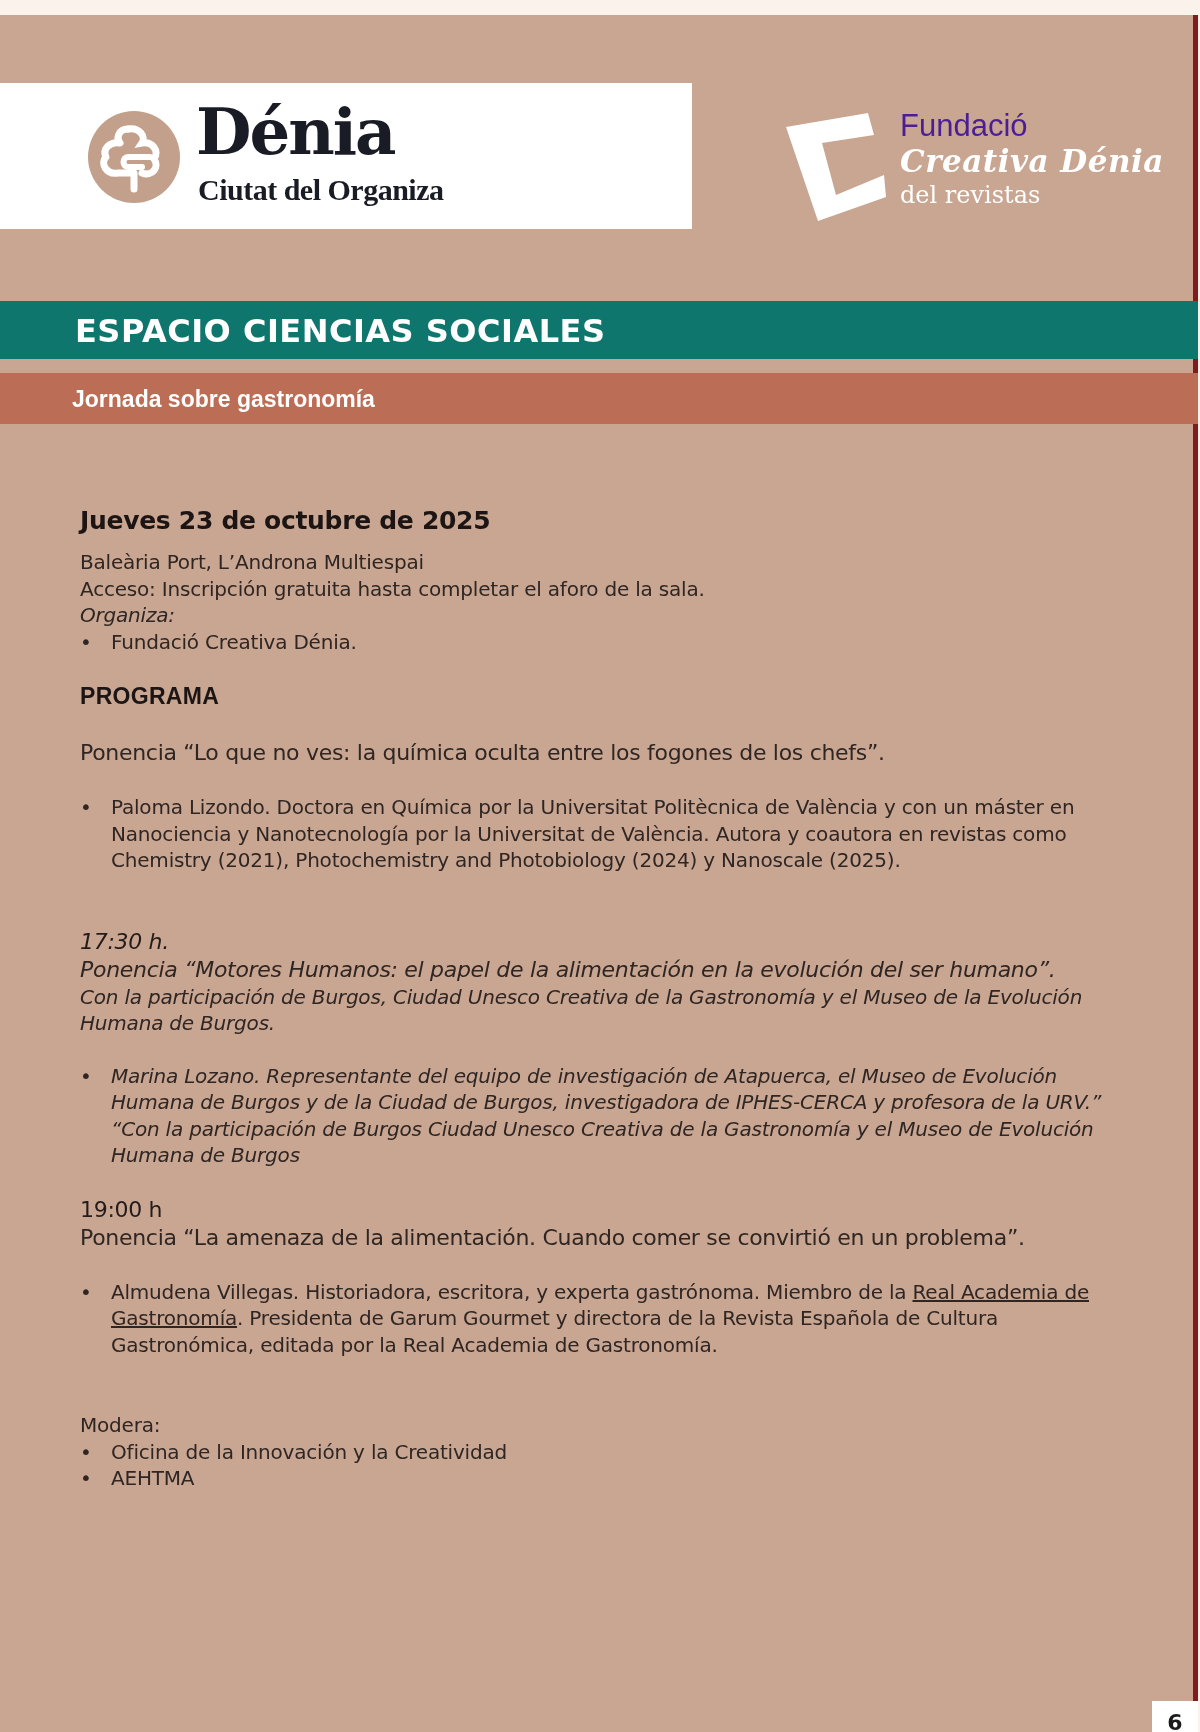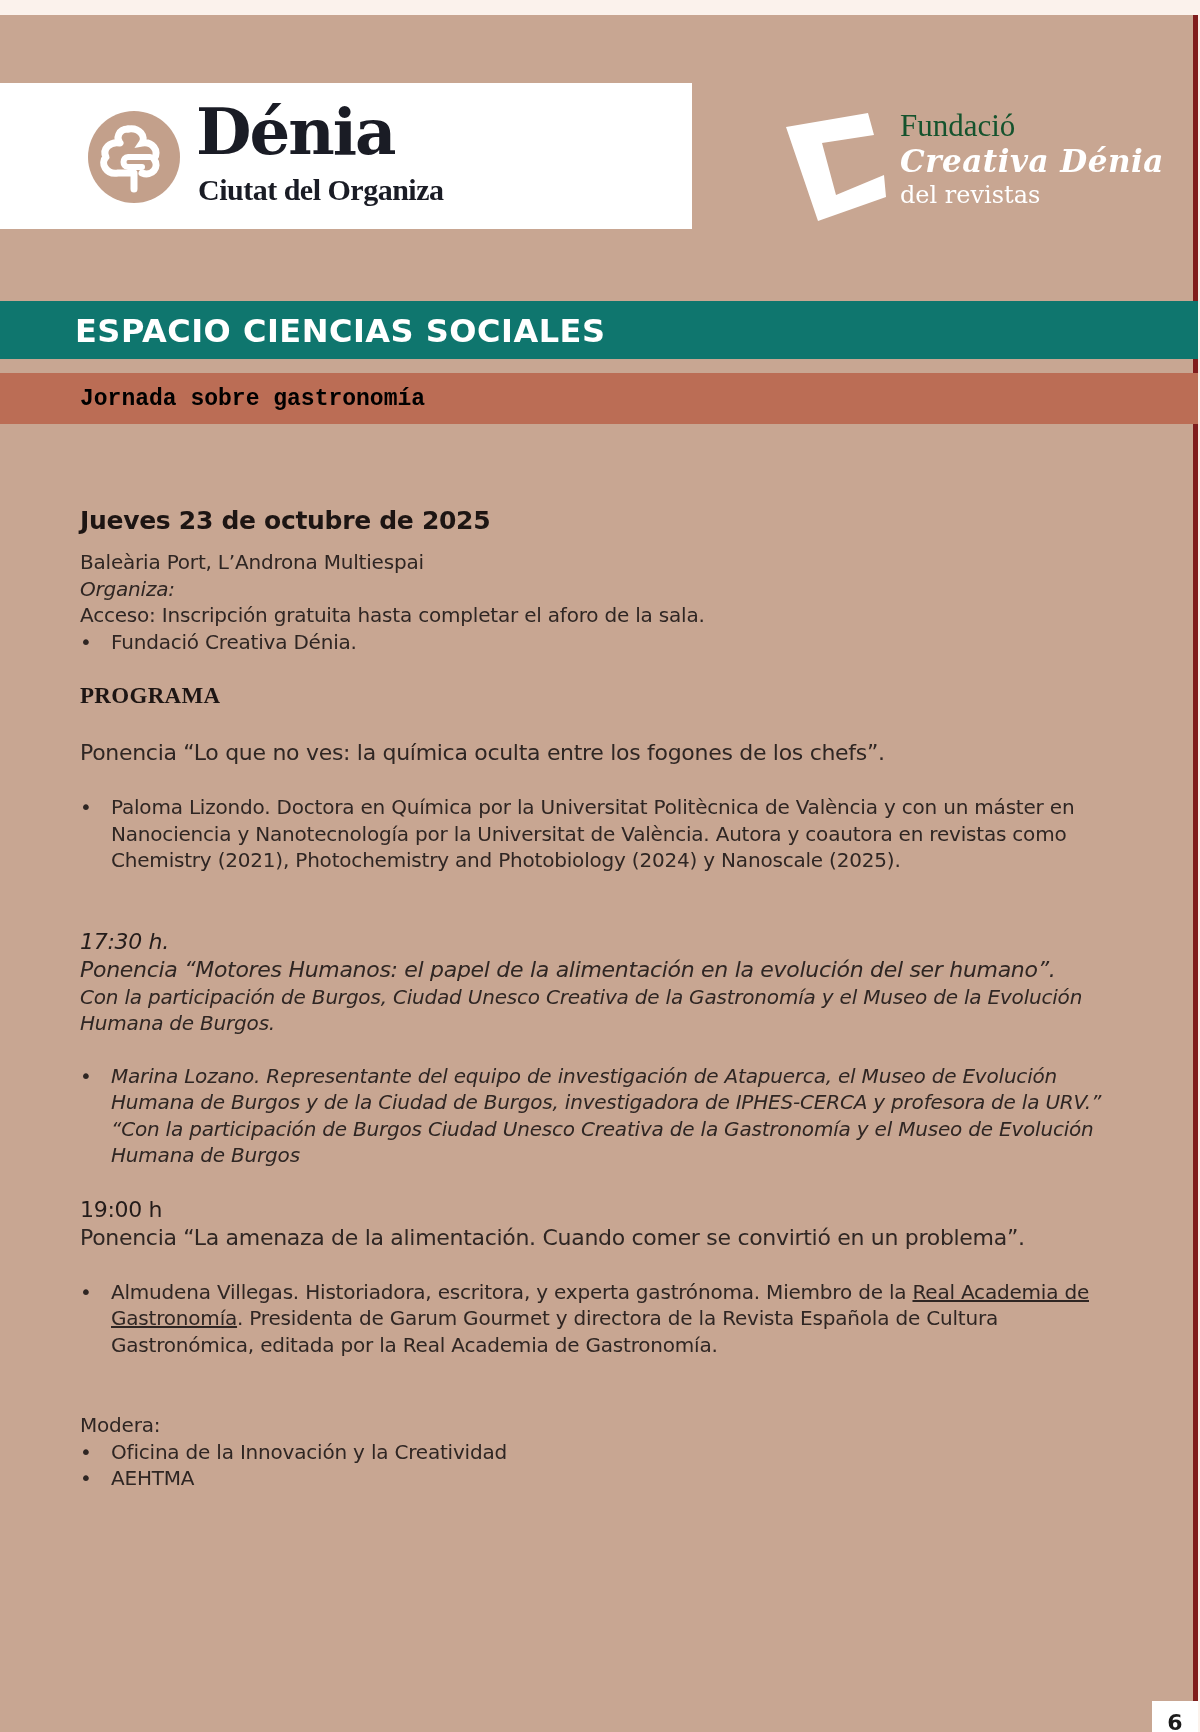--- a/index.html
+++ b/index.html
@@ -54,22 +54,22 @@
       letter-spacing: -0.5px;
     }
     .logo-right {
       position: absolute;
       left: 782px; top: 94px;
       width: 390px; height: 120px;
     }
     .logo-right svg { position: absolute; left: 0; top: 2px; }
     .logo-right-line1 {
       position: absolute; left: 118px; top: 0;
-      font-family: Liberation Serif, serif;
-      font-size: 31px; line-height: 34px; color: #14532d;
+      font-family: Liberation Sans, sans-serif;
+      font-size: 31px; line-height: 34px; color: #4c1d95;
     }
     .logo-right-line2 {
       position: absolute; left: 118px; top: 34px;
       font-family: "DejaVu Serif", serif; font-weight: bold;
       font-size: 31px; line-height: 36px; color: #ffffff;
       letter-spacing: 0.5px;
       font-style: italic;
     }
     .logo-right-line3 {
       position: absolute; left: 118px; top: 72px;
@@ -88,23 +88,23 @@
       font-size: 32px; line-height: 36px; color: #ffffff;
       letter-spacing: 0.5px;
     }
     .band-sub {
       position: absolute;
       left: 0; top: 358px;
       width: 1198px; height: 51px;
       background: #bb6d55;
     }
     .band-sub-title {
-      position: absolute; left: 80px; top: 12px;
-      font-family: Liberation Mono, monospace; font-weight: bold;
-      font-size: 23px; line-height: 28px; color: #000000;
+      position: absolute; left: 72px; top: 12px;
+      font-family: Liberation Sans, sans-serif; font-weight: bold;
+      font-size: 23px; line-height: 28px; color: #ffffff;
     }
     .content {
       position: absolute;
       left: 80px; top: 488px;
       width: 1060px;
     }
     .date-heading {
       font-family: "DejaVu Sans", sans-serif; font-weight: bold;
       font-size: 25px; line-height: 36px; color: #1d1513;
       margin-bottom: 10px;
@@ -119,21 +119,21 @@
       position: relative;
       padding-left: 31px;
       font-size: 20px; line-height: 26.5px; color: #2f2623;
       letter-spacing: -0.2px;
     }
     .bullet-row .dot {
       position: absolute; left: 0; top: 0;
     }
     .programa {
       margin-top: 25px;
-      font-family: Liberation Serif, serif; font-weight: bold;
+      font-family: Liberation Sans, sans-serif; font-weight: bold;
       font-size: 23px; line-height: 32px; color: #1d1513;
       letter-spacing: 0.3px;
     }
     .time {
       font-size: 22px; line-height: 28px; color: #241c1a;
       letter-spacing: -0.3px;
     }
     .talk-title {
       font-size: 22px; line-height: 28px; color: #2f2623;
       letter-spacing: -0.3px;
@@ -185,22 +185,22 @@
   <div class="band-main">
     <div class="band-main-title">ESPACIO CIENCIAS SOCIALES</div>
   </div>
   <div class="band-sub">
     <div class="band-sub-title">Jornada sobre gastronomía</div>
   </div>
 
   <div class="content">
     <div class="date-heading">Jueves 23 de octubre de 2025</div>
     <div class="info-line">Baleària Port, L’Androna Multiespai</div>
+    <div class="info-line">Acceso:  Inscripción gratuita hasta completar el aforo de la sala.</div>
     <div class="info-line italic">Organiza:</div>
-    <div class="info-line">Acceso:  Inscripción gratuita hasta completar el aforo de la sala.</div>
     <div class="bullet-row">
       <span class="dot">•</span>
       <span>Fundació Creativa Dénia.</span>
     </div>
 
     <div class="programa">PROGRAMA</div>
 
     <div style="margin-top:27px;">
       <div class="talk-title">Ponencia “Lo que no ves: la química oculta entre los fogones de los chefs”.</div>
       <div class="bullet-row" style="margin-top:27px;">

